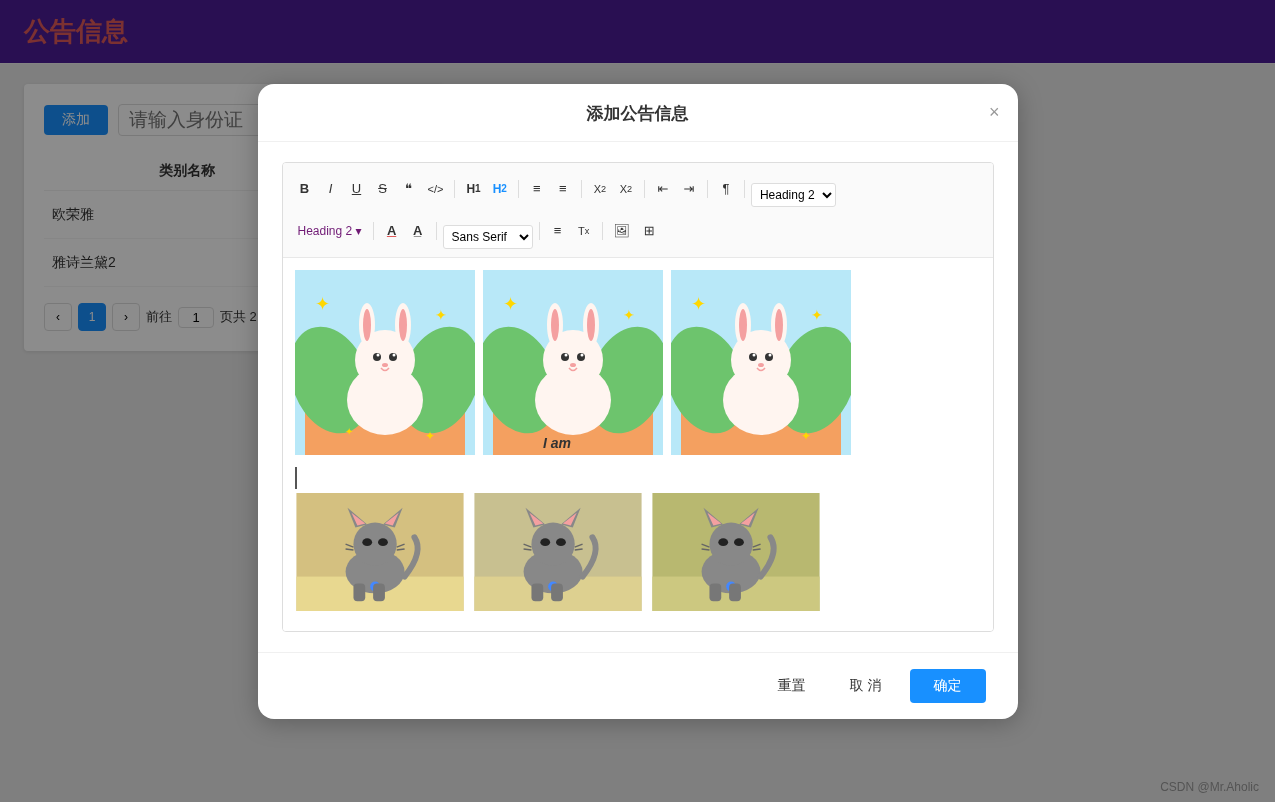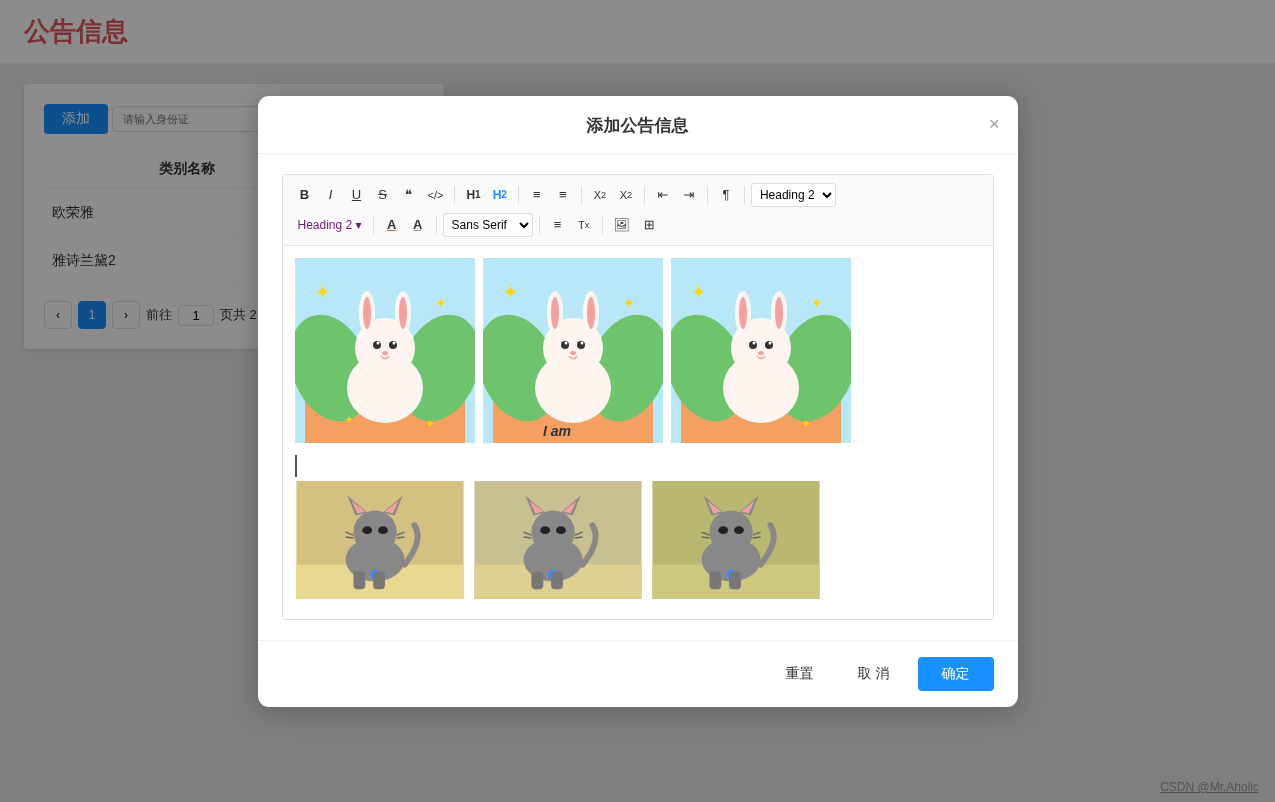--- a/index.html
+++ b/index.html
@@ -14,21 +14,21 @@
 
     
     .bg-page {
       position: absolute;
       top: 0; left: 0; right: 0; bottom: 0;
       background: #e8e8e8;
       padding: 0;
     }
 
     .page-header {
-      background: #ffffff;
+      background: #4c1d95;
       padding: 14px 24px;
       border-bottom: 1px solid #eee;
     }
     .page-title {
       color: #e05a5a;
       font-size: 26px;
       font-weight: bold;
     }
 
     .page-content {
@@ -46,21 +46,21 @@
     .table-title {
       font-size: 16px;
       font-weight: bold;
       color: #333;
       margin-bottom: 16px;
     }
 
     .toolbar {
       display: flex;
       align-items: center;
-      gap: 4px;
+      gap: 10px;
       margin-bottom: 16px;
     }
 
     .btn-add {
       background: #1890ff;
       color: #fff;
       border: none;
       border-radius: 4px;
       padding: 6px 18px;
       font-size: 14px;
@@ -72,21 +72,21 @@
       align-items: center;
       border: 1px solid #ddd;
       border-radius: 4px;
       padding: 4px 10px;
       width: 200px;
       gap: 6px;
     }
     .search-input input {
       border: none;
       outline: none;
-      font-size: 11px;
+      font-size: 19px;
       color: #999;
       width: 100%;
     }
     .search-icon { color: #bbb; font-size: 14px; }
 
     .data-table {
       width: 100%;
       border-collapse: collapse;
       margin-bottom: 16px;
     }
@@ -174,21 +174,21 @@
       background: rgba(0,0,0,0.45);
       display: flex;
       align-items: center;
       justify-content: center;
       z-index: 100;
     }
 
     
     .modal {
       background: #fff;
-      border-radius: 11px;
+      border-radius: 16px;
       width: 760px;
       max-height: 740px;
       box-shadow: 0 4px 24px rgba(0,0,0,0.25);
       display: flex;
       flex-direction: column;
       position: relative;
     }
 
     .modal-header {
       padding: 18px 24px 16px;
@@ -267,20 +267,21 @@
     }
 
     .toolbar-select {
       border: 1px solid #ddd;
       border-radius: 3px;
       padding: 2px 4px;
       font-size: 12px;
       background: #fff;
       cursor: pointer;
       height: 24px;
+      margin-top: 12px;
     }
 
     .toolbar-row1, .toolbar-row2 {
       display: flex;
       align-items: center;
       gap: 2px;
       width: 100%;
     }
 
     .heading2-btn {
@@ -295,21 +296,21 @@
       position: relative;
     }
 
     .editor-images-row {
       display: flex;
       gap: 8px;
       margin-bottom: 8px;
     }
 
     .modal-footer {
-      padding: 16px 24px;
+      padding: 16px 32px;
       display: flex;
       align-items: center;
       justify-content: flex-end;
       gap: 12px;
       border-top: 1px solid #f0f0f0;
     }
 
     .btn-reset {
       background: none;
       border: none;
@@ -335,21 +336,20 @@
       font-size: 14px;
       cursor: pointer;
     }
 
     .watermark {
       position: absolute;
       bottom: 8px;
       right: 16px;
       font-size: 12px;
       color: #999;
-      text-decoration: underline;
     }
 
     
     .bunny-scene {
       width: 180px;
       height: 185px;
       position: relative;
       flex-shrink: 0;
     }
     .bunny-scene svg {

